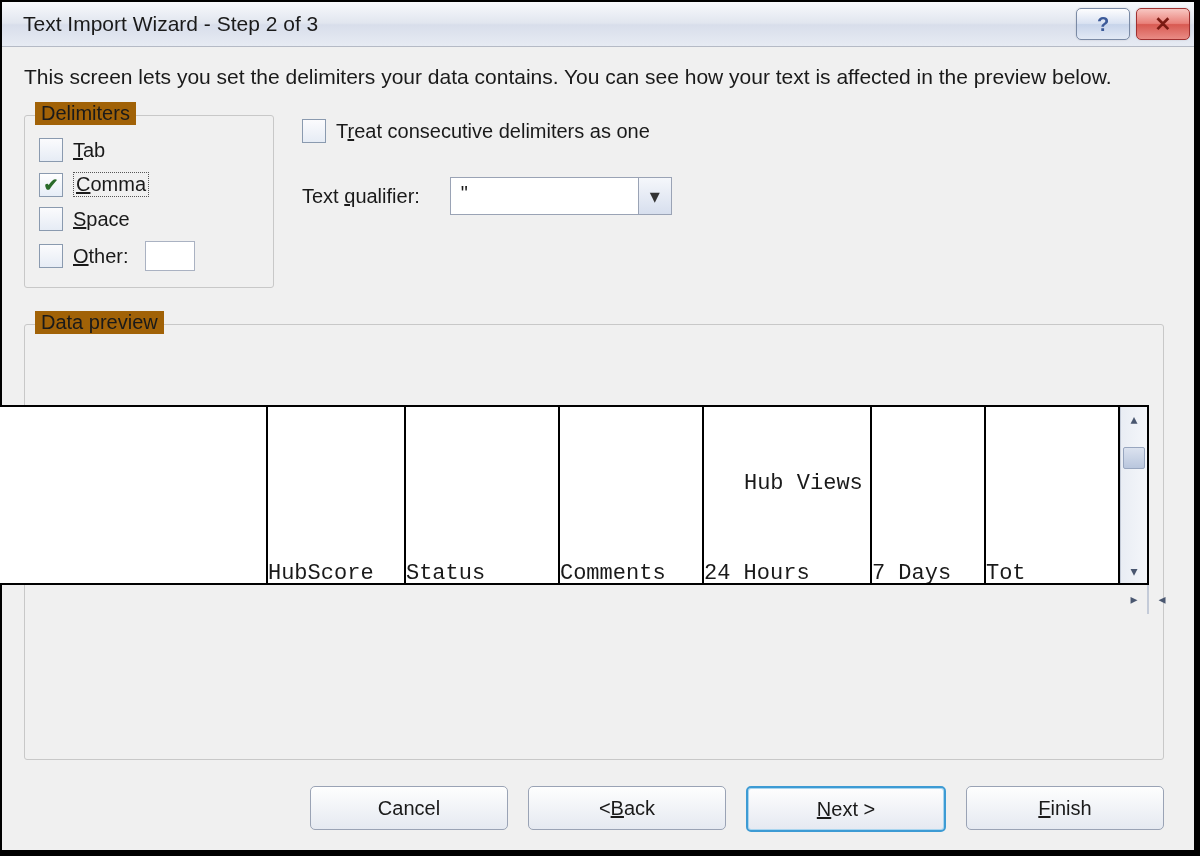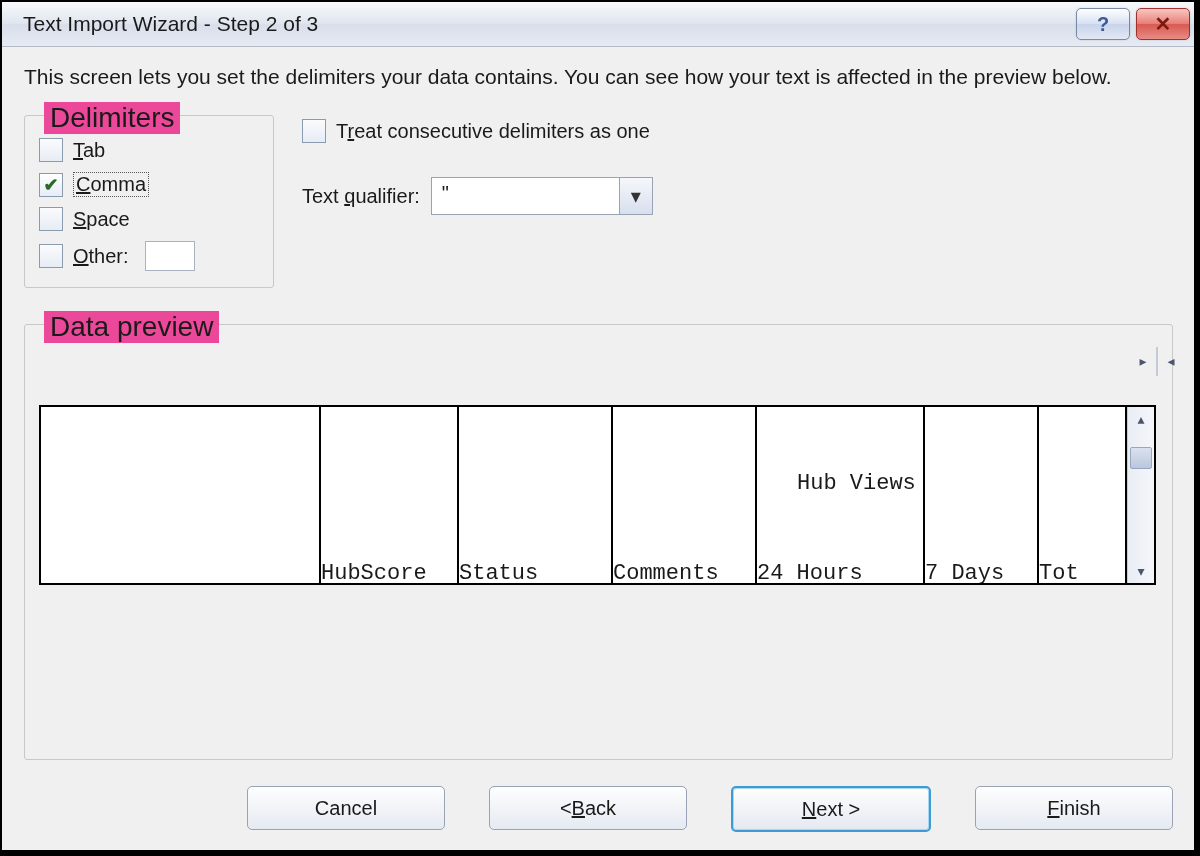--- a/index.html
+++ b/index.html
@@ -42,40 +42,39 @@
     color:#3c5a99; font-weight:bold; font-size:20px;
     box-shadow: 0 0 2px rgba(0,0,0,0.15);
   }
   .sysbtn.close {
     border-color:#a03030;
     background: linear-gradient(to bottom,#f8c7c2,#e9817a 48%,#d85a52 52%,#e98b85);
     color:#7a1a12;
   }
   .client {
     flex: 1;
-    padding: 16px 21px 18px 22px;
+    padding: 16px 30px 18px 22px;
     display: flex;
     flex-direction: column;
     color: #1a1a1a;
   }
   .description { font-size: 21px; line-height: 1.35; margin-bottom: 14px; }
   .groupbox {
     border: 1px solid #c8c8c8;
     border-radius: 3px;
     position: relative;
     padding: 22px 14px 16px 14px;
     margin-top: 10px;
   }
   .groupbox > .legend {
     position: absolute;
     top: -14px; left: 10px;
-    background: #ec4899;
+    background: #a16207;
     padding: 0 6px;
-    font-size: 28px;
-    margin-left: 9px;
+    font-size: 20px;
   }
   .delim-area { display: flex; align-items: flex-start; }
   .delim-box { width: 220px; }
   .delim-list { display:flex; flex-direction:column; gap:10px; }
   .chk-row { display:flex; align-items:center; gap:10px; }
   .chk {
     width: 22px; height: 22px;
     border: 1px solid #8a9aaf;
     background: linear-gradient(to bottom,#ffffff,#e6edf7);
     display:flex; align-items:center; justify-content:center;
@@ -84,37 +83,37 @@
   .chk.empty { background: linear-gradient(to bottom,#fbfbfd,#e6ecf5); }
   .chk-label u { text-decoration: underline; }
   .dotted { border: 1px dotted #555; padding: 0 2px; text-align: center; }
   .other-input {
     width: 48px; height: 28px;
     background: #fff; border: 1px solid #aab2c2;
     margin-left: 6px;
   }
   .side-options { margin-left: 28px; margin-top: 14px; }
   .side-row1 { display:flex; align-items:center; gap:10px; margin-bottom: 34px; }
-  .side-row2 { display:flex; align-items:center; gap:11px; }
+  .side-row2 { display:flex; align-items:center; gap:30px; }
   .qualifier-select {
     display:flex;
     width: 220px; height: 36px;
     background: #fff;
     border: 1px solid #9aa3b5;
   }
   .qualifier-select .val { flex:1; padding: 4px 10px; }
   .qualifier-select .arrow {
     width: 32px;
     background: linear-gradient(to bottom,#f5f7fb,#d7dfee);
     border-left:1px solid #9aa3b5;
     display:flex; align-items:center; justify-content:center;
     color:#333;
   }
   
-  .preview-box { margin-top: 36px; flex:1; display:flex; flex-direction:row; }
+  .preview-box { margin-top: 36px; flex:1; display:flex; flex-direction:column;align-items:flex-end; }
   .preview-inner {
     position: relative;
     margin-top: 58px;
     height: 176px;
     background: #fff;
     border: 2px solid #000;
     display: flex;
     overflow: hidden;
   }
   .col {
@@ -185,21 +184,20 @@
     display:flex; justify-content:flex-end; gap:20px;
   }
   .btn {
     min-width: 160px; height: 42px;
     border: 1px solid #9aa3b5;
     border-radius: 5px;
     background: linear-gradient(to bottom,#fefefe,#e5e9f1);
     display:flex; align-items:center; justify-content:center;
     font-size: 20px; color:#1a1a1a;
     padding: 0 18px;
-    margin-left: 24px;
   }
   .btn.primary {
     border: 2px solid #3d9bd4;
     box-shadow: 0 0 0 1px #a9d5ef inset;
   }
 </style>
 </head>
 <body>
 
 <div class="window">

